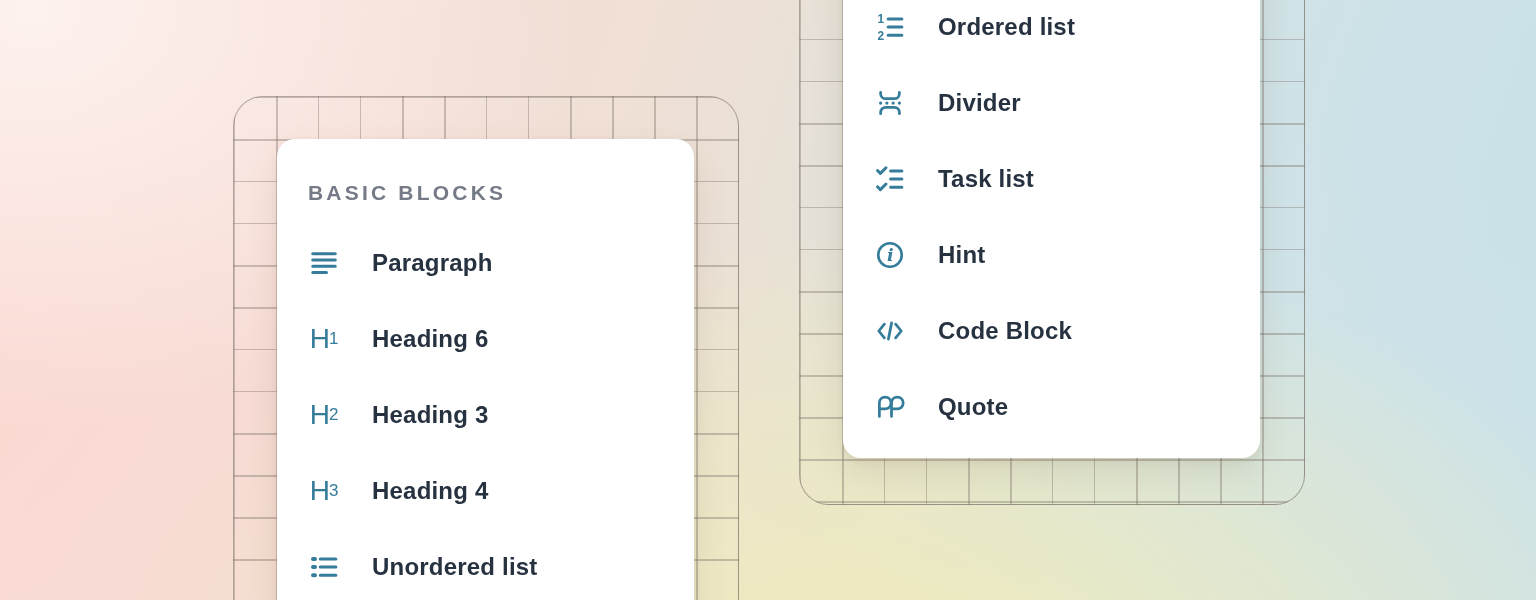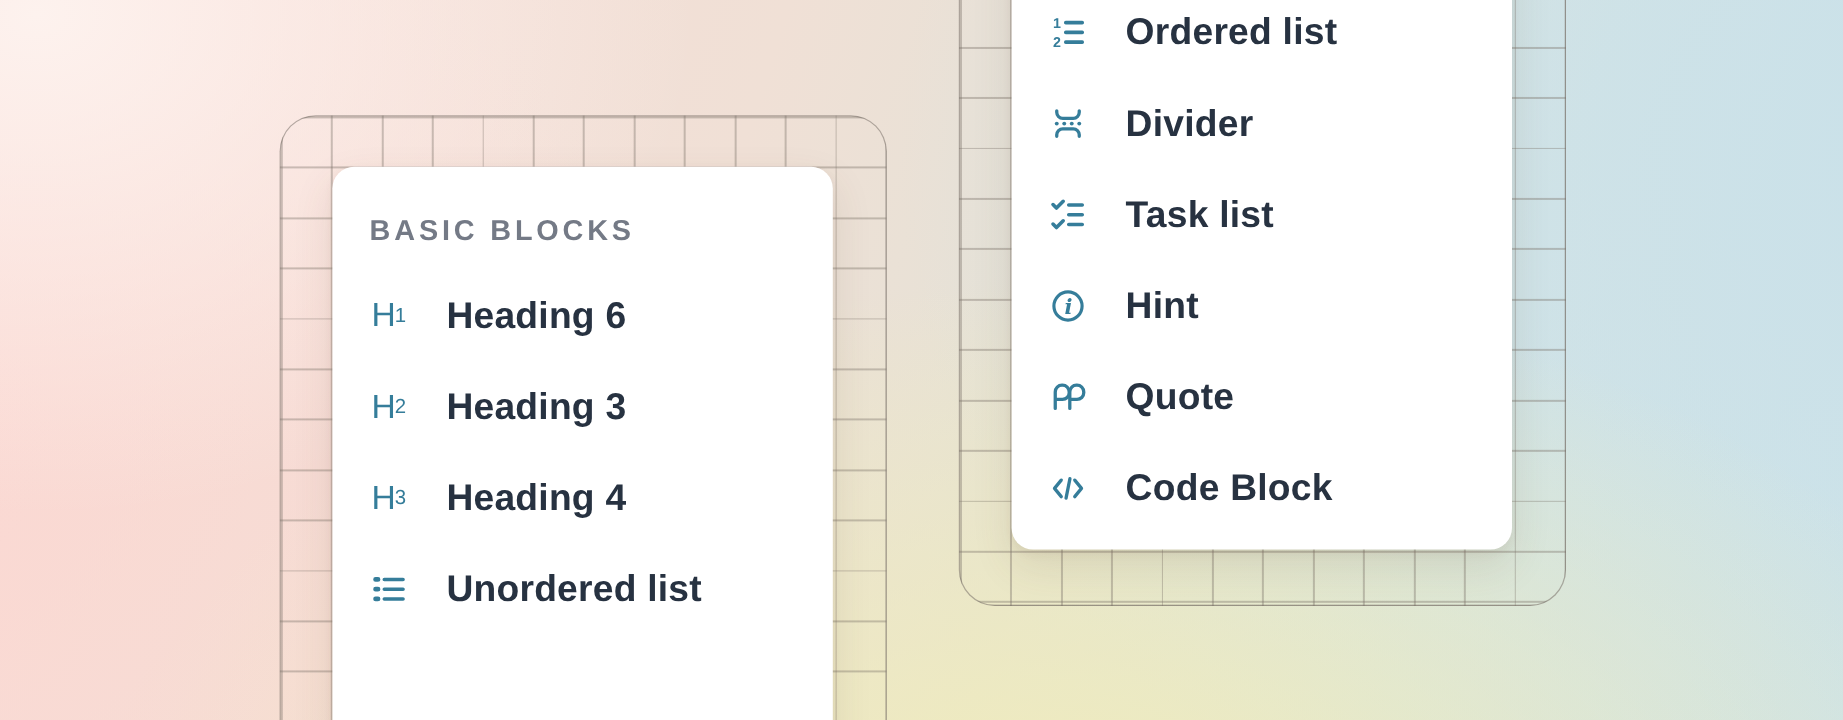--- a/index.html
+++ b/index.html
@@ -23,50 +23,58 @@
   }
   .grid-frame.left{left:233px;top:96px;width:504px;height:560px;}
   .grid-frame.right{left:799px;top:-46px;width:504px;height:549px;}
   .card{
     position:absolute;z-index:2;background:#ffffff;border-radius:18px;
     box-shadow:0 14px 34px rgba(96,70,50,.12), 0 3px 8px rgba(96,70,50,.06);
   }
   .card.left{left:277px;top:139px;width:417px;height:520px;padding-top:43px;box-sizing:border-box;}
   .card.right{left:843px;top:-58px;width:417px;height:516px;padding-top:47px;box-sizing:border-box;}
   .section-label{
-    margin:0 0 21px 31px;font-size:24px;font-weight:700;letter-spacing:3.2px;
+    margin:0 0 21px 31px;font-size:21px;font-weight:700;letter-spacing:3.2px;
     color:#747a86;line-height:22px;
   }
   .row{
     display:flex;align-items:center;height:76px;padding-left:32px;cursor:pointer;
   }
   .row .icon{
     width:30px;height:30px;flex:none;display:flex;align-items:center;justify-content:center;
     color:#357d9a;
   }
   .row .label{
-    margin-left:33px;font-size:31px;font-weight:600;letter-spacing:.2px;color:#273241;
+    margin-left:33px;font-size:24px;font-weight:600;letter-spacing:.2px;color:#273241;
   }
   .h-icon{
     font-size:28px;font-weight:500;color:#357d9a;letter-spacing:-1px;line-height:30px;
   }
   .h-icon sub{font-size:17px;font-weight:500;line-height:0;vertical-align:-5px;letter-spacing:0;}
   svg{display:block;}
 </style>
 </head>
 <body>
 
 <div class="stage">
 
   <div class="grid-frame left"></div>
   <div class="grid-frame right"></div>
 
   <div class="card left">
     <div class="section-label">BASIC BLOCKS</div>
 
+    <div class="row">
+      <span class="icon">
+        <svg width="30" height="30" viewBox="0 0 24 24" fill="none" stroke="#357d9a" stroke-width="2.4" stroke-linecap="round">
+          <path d="M3 4.5h18M3 9.5h18M3 14.5h18M3 19.5h11"></path>
+        </svg>
+      </span>
+      <span class="label">Paragraph</span>
+    </div>
 
     <div class="row">
       <span class="icon h-icon">
           <span>H</span>
           <sub>1</sub>
         </span>
       <span class="label">Heading 6</span>
     </div>
 
     <div class="row">
@@ -139,30 +147,30 @@
           <circle cx="12" cy="12" r="9.4"></circle>
           <text x="12.3" y="17" font-size="14" font-style="italic" font-weight="600" text-anchor="middle" fill="#357d9a" stroke="none" font-family="DejaVu Serif, serif">i</text>
         </svg>
       </span>
       <span class="label">Hint</span>
     </div>
 
     <div class="row">
       <span class="icon">
         <svg width="30" height="30" viewBox="0 0 24 24" fill="none" stroke="#357d9a" stroke-width="2.2" stroke-linecap="round" stroke-linejoin="round">
+          <path d="M7.5 6.5L3 12l4.5 5.5M16.5 6.5L21 12l-4.5 5.5M13.3 5.5l-2.6 13"></path>
+        </svg>
+      </span>
+      <span class="label">Code Block</span>
+    </div>
+
+    <div class="row">
+      <span class="icon">
+        <svg width="30" height="30" viewBox="0 0 24 24" fill="none" stroke="#357d9a" stroke-width="2.2" stroke-linecap="round" stroke-linejoin="round">
           <path d="M3.5 19.5V8.5a4.5 4.5 0 0 1 4.5-4.5h0.3a4.5 4.5 0 0 1 4.5 4.5v0.5a4.5 4.5 0 0 1-4.5 4.5H3.5"></path>
           <path d="M13.2 19.5V8.5a4.5 4.5 0 0 1 4.5-4.5h0.3a4.5 4.5 0 0 1 4.5 4.5v0.5a4.5 4.5 0 0 1-4.5 4.5h-4.8"></path>
         </svg>
       </span>
       <span class="label">Quote</span>
     </div>
-
-    <div class="row">
-      <span class="icon">
-        <svg width="30" height="30" viewBox="0 0 24 24" fill="none" stroke="#357d9a" stroke-width="2.2" stroke-linecap="round" stroke-linejoin="round">
-          <path d="M7.5 6.5L3 12l4.5 5.5M16.5 6.5L21 12l-4.5 5.5M13.3 5.5l-2.6 13"></path>
-        </svg>
-      </span>
-      <span class="label">Code Block</span>
-    </div>
   </div>
 
 </div>
 
 </body></html>

